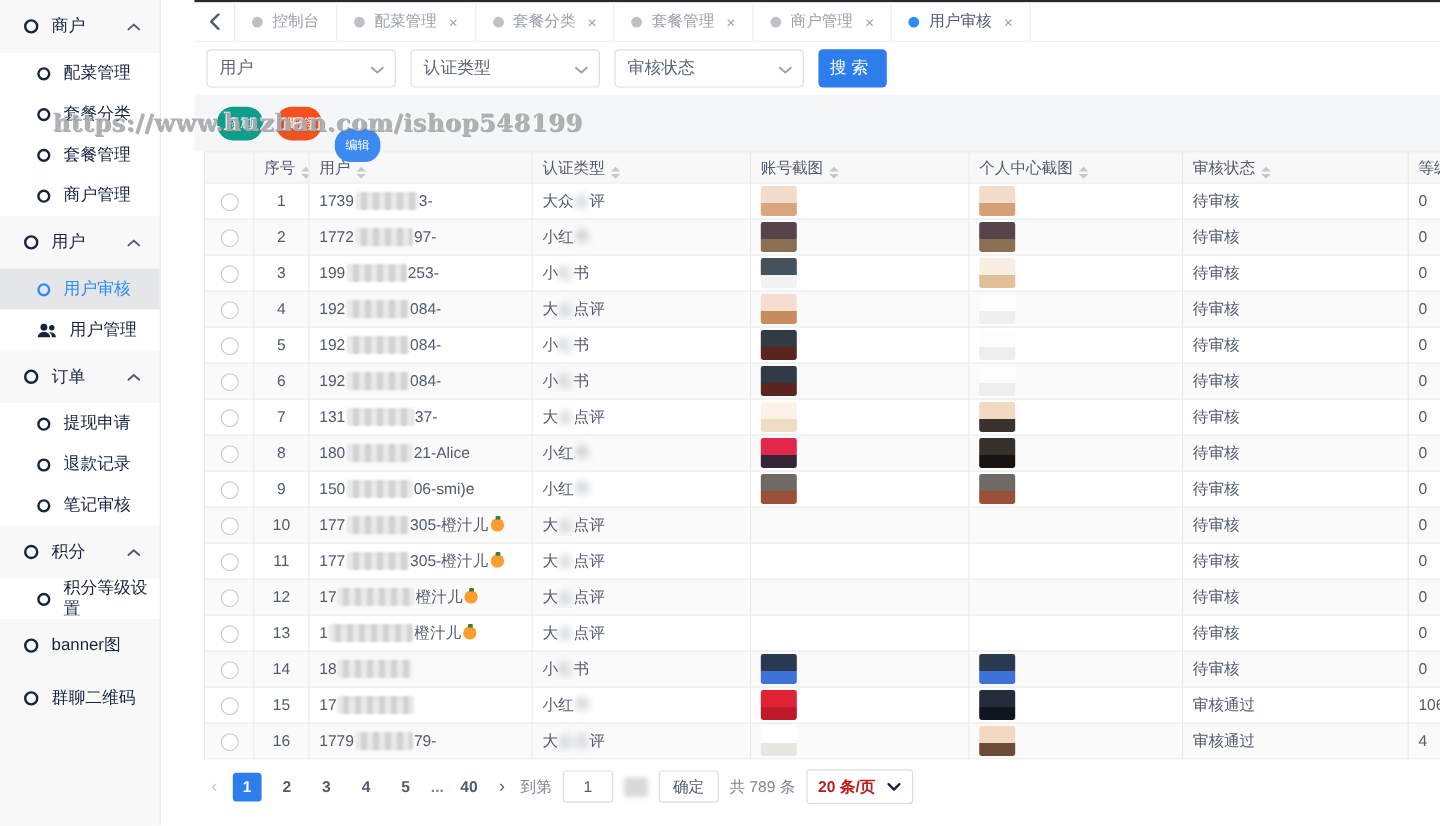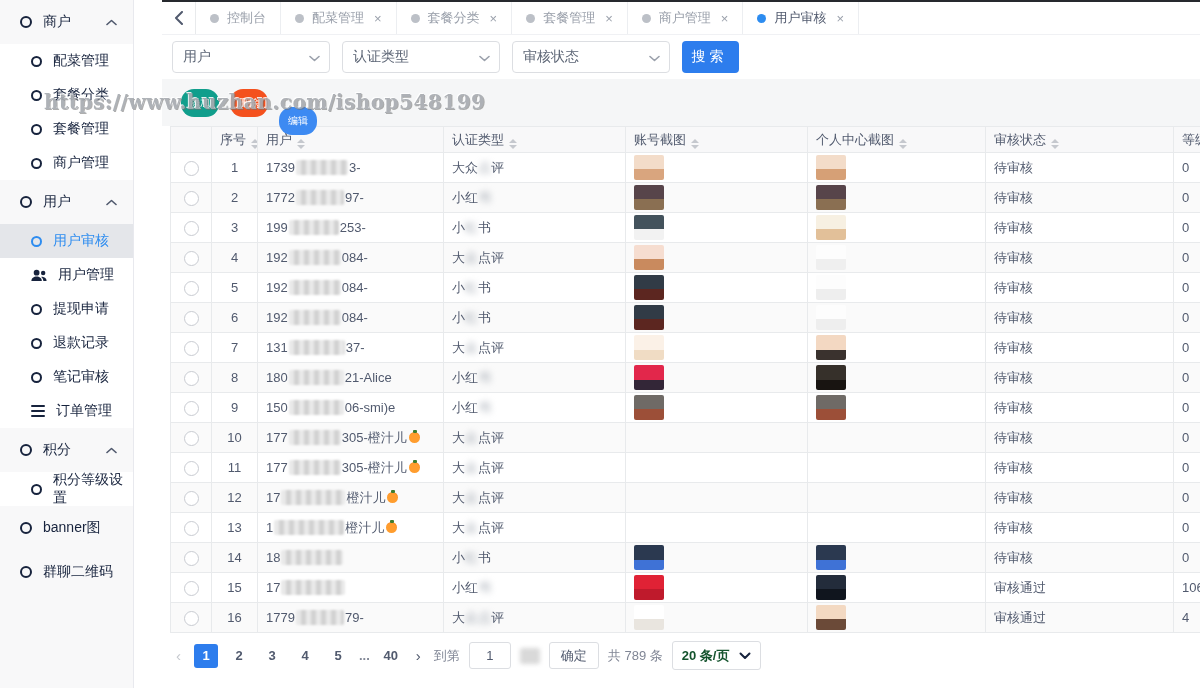--- a/index.html
+++ b/index.html
@@ -84,21 +84,21 @@
   .pg-num { min-width:24px; height:24px; line-height:24px; text-align:center; border-radius:3px;
     color:#515a6e; font-weight:bold; cursor:pointer; padding:0 3px; }
   .pg-num.active { background:#2d7ded; color:#fff; }
   .pg-ellipsis { color:#808695; font-weight:bold; }
   .goto-input { width:42px; height:27px; border:1px solid #dcdee2; border-radius:3px; text-align:center;
     font-size:13px; color:#515a6e; outline:none; }
   .blur-patch { width:20px; height:16px; background:#d9d9d9; filter:blur(2px); border-radius:2px; }
   .confirm-btn { height:27px; padding:0 11px; border:1px solid #dcdee2; border-radius:3px; background:#fff;
     color:#515a6e; font-size:13px; cursor:pointer; }
   .pp-select { height:29px; border:1px solid #dcdee2; border-radius:3px; display:flex; align-items:center;
-    gap:10px; padding:0 9px; color:#14532d; font-weight:bold; cursor:pointer; background:#fff; }
+    gap:10px; padding:0 9px; color:#b91c1c; font-weight:bold; cursor:pointer; background:#fff; }
 
   
   .watermark { position:absolute; left:44px; top:90px; z-index:50; pointer-events:none;
     font-family:"DejaVu Serif","Liberation Serif",serif; font-size:20px; font-weight:bold;
     color:#a8acb1; letter-spacing:.5px; opacity:.92;
     text-shadow:-1px -1px 0 rgba(255,255,255,.95), 1px 1px 0 rgba(110,110,110,.6); }
 </style>
 </head>
 <body>
 
@@ -145,41 +145,40 @@
       <span class="ic-svg">
         <svg width="16" height="13" viewBox="0 0 20 16" fill="#17233d">
           <circle cx="7" cy="4.5" r="3.6"></circle>
           <path d="M0.5 15c0-3.6 3-5.6 6.5-5.6s6.5 2 6.5 5.6z"></path>
           <circle cx="15.2" cy="5" r="2.8"></circle>
           <path d="M14.2 9.6c2.9.4 5.3 2.1 5.3 5.4h-4.1c0-2.2-1-3.9-2.7-5 .5-.25 1-.4 1.5-.4z"></path>
         </svg>
       </span>
       <span class="sb-label">用户管理</span>
     </div>
-    <div class="sb-row sb-sub">
-      <span class="ic-circle"></span>
-      <span class="sb-label">提现申请</span>
-    </div>
-    <div class="sb-row sb-sub">
-      <span class="ic-circle"></span>
-      <span class="sb-label">退款记录</span>
-    </div>
-    <div class="sb-row sb-sub">
-      <span class="ic-circle"></span>
-      <span class="sb-label">笔记审核</span>
-    </div>
-    <div class="sb-row sb-sub">
-      <span class="ic-svg">
-        <svg width="14" height="12" viewBox="0 0 14 12" fill="#17233d">
-          <rect y="0" width="14" height="2" rx="1"></rect>
-          <rect y="5" width="14" height="2" rx="1"></rect>
-          <rect y="10" width="14" height="2" rx="1"></rect>
+    <div class="sb-row sb-section">
+      <span class="ic-circle"></span>
+      <span class="sb-label">订单</span>
+      <span class="sb-caret">
+        <svg width="11" height="7" viewBox="0 0 11 7">
+          <path d="M1 5.5 L5.5 1.5 L10 5.5" fill="none" stroke="#515a6e" stroke-width="1.6" stroke-linecap="round" stroke-linejoin="round"></path>
         </svg>
       </span>
-      <span class="sb-label">订单管理</span>
+    </div>
+    <div class="sb-row sb-sub">
+      <span class="ic-circle"></span>
+      <span class="sb-label">提现申请</span>
+    </div>
+    <div class="sb-row sb-sub">
+      <span class="ic-circle"></span>
+      <span class="sb-label">退款记录</span>
+    </div>
+    <div class="sb-row sb-sub">
+      <span class="ic-circle"></span>
+      <span class="sb-label">笔记审核</span>
     </div>
     <div class="sb-row sb-section">
       <span class="ic-circle"></span>
       <span class="sb-label">积分</span>
       <span class="sb-caret">
         <svg width="11" height="7" viewBox="0 0 11 7">
           <path d="M1 5.5 L5.5 1.5 L10 5.5" fill="none" stroke="#515a6e" stroke-width="1.6" stroke-linecap="round" stroke-linejoin="round"></path>
         </svg>
       </span>
     </div>

